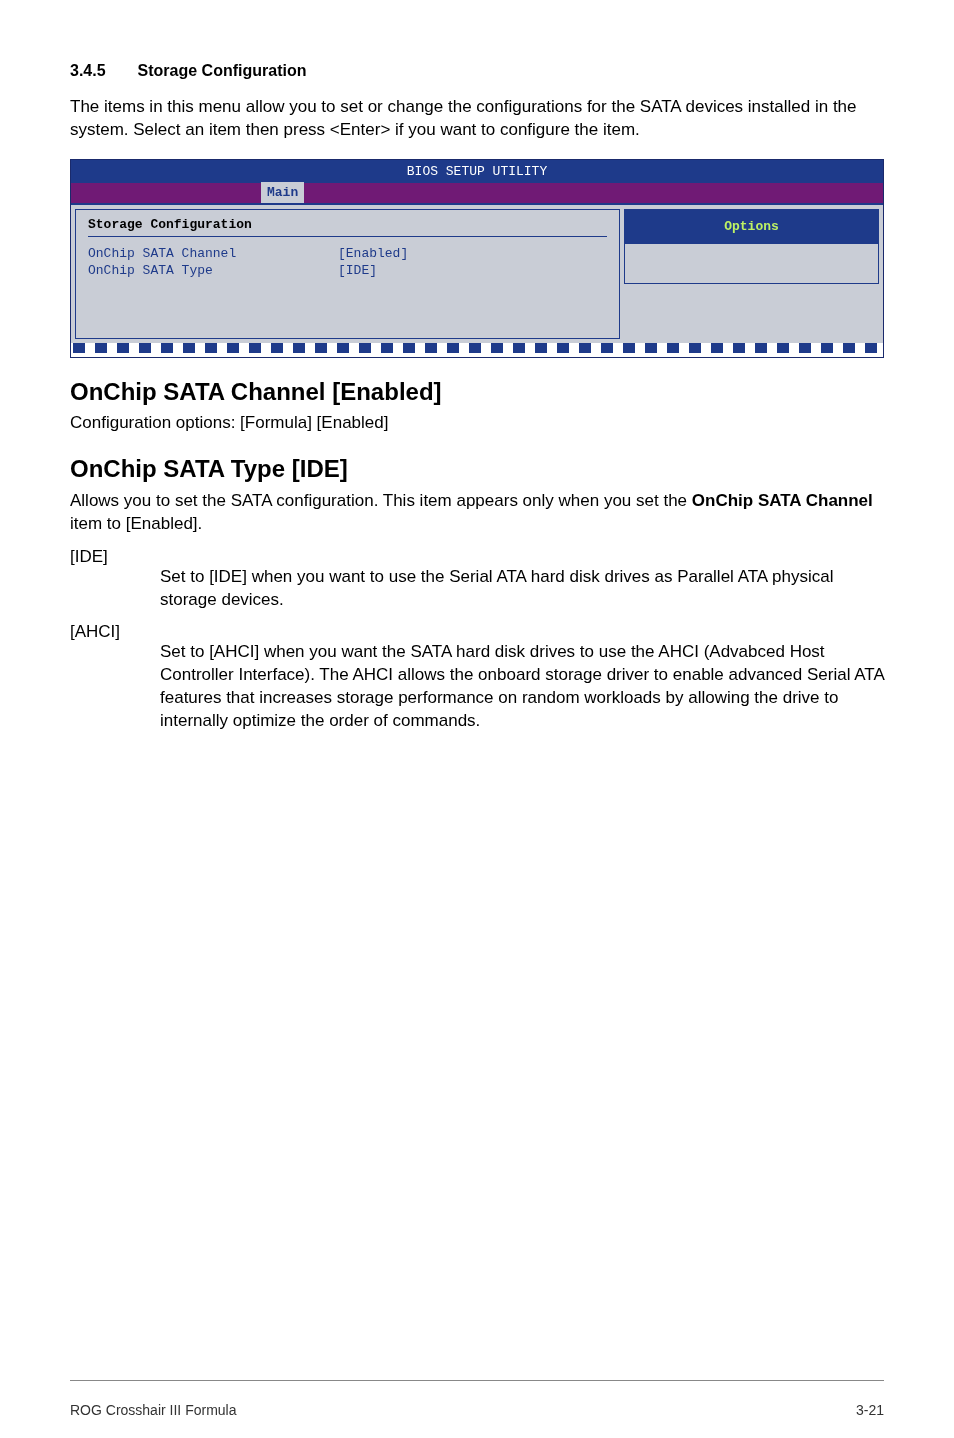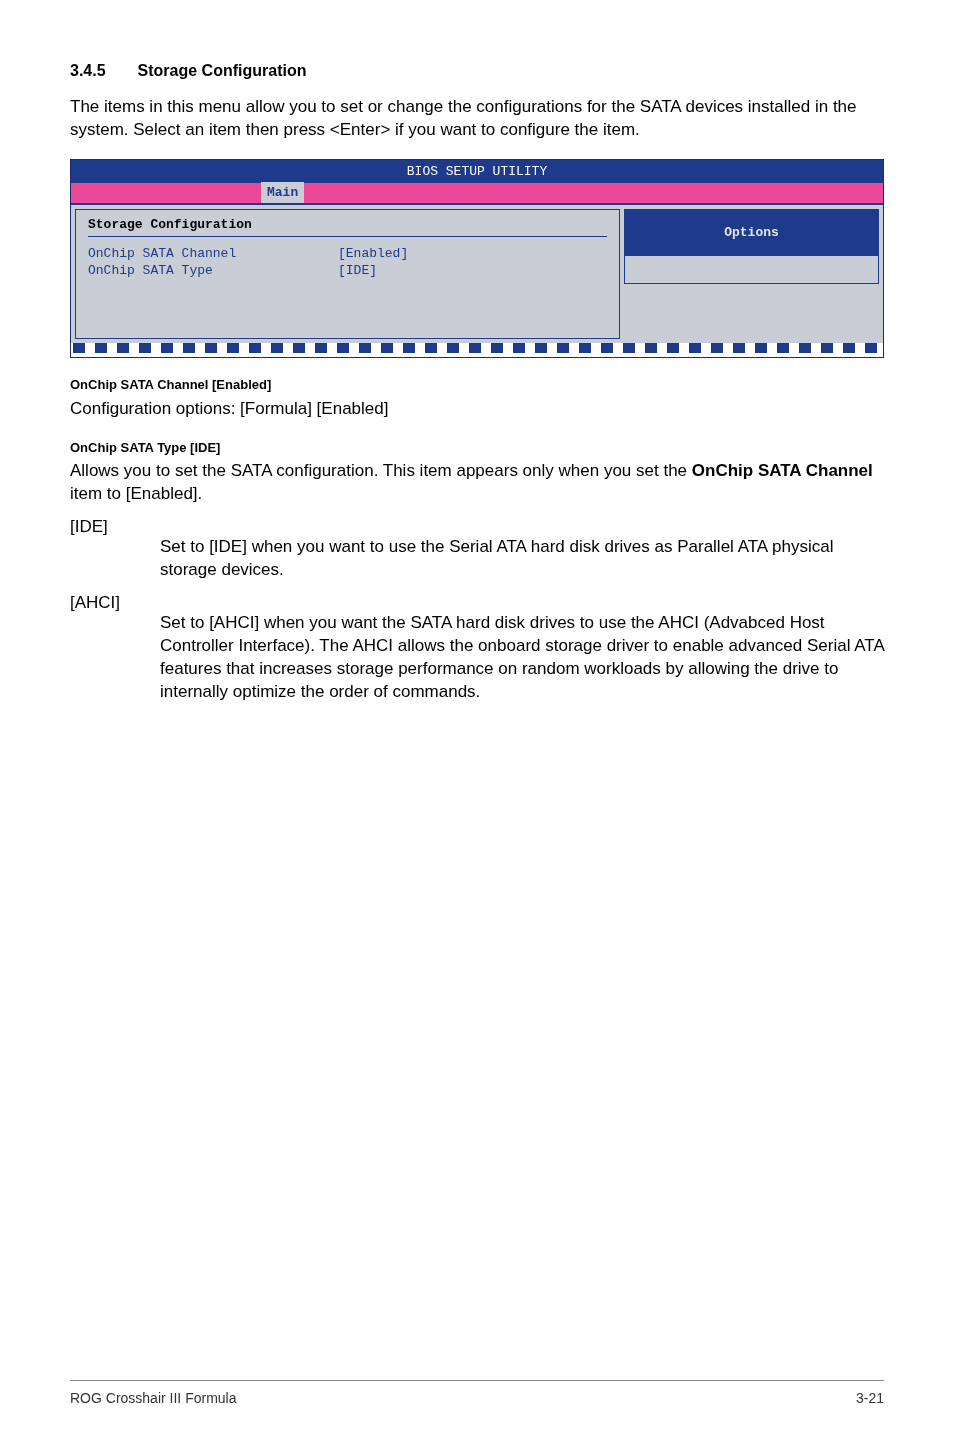--- a/index.html
+++ b/index.html
@@ -12,41 +12,41 @@
     font-size: 17px;
     line-height: 1.35;
   }
   h2.section-title {
     font-size: 16px;
     font-weight: bold;
     margin-bottom: 14px;
   }
   h2.section-title .num { display: inline-block; margin-right: 32px; }
   p.intro { margin-bottom: 18px; }
-  h3.sub { font-size: 13px; font-weight: bold; margin-top: 18px; margin-bottom: 4px; }
+  h3.sub { font-size: 24px; font-weight: bold; margin-top: 18px; margin-bottom: 4px; }
   p.body { margin-bottom: 10px; }
   .opt-list { margin-top: 10px; }
   .opt-row { display: flex; margin-bottom: 10px; }
   .opt-key { width: 90px; flex-shrink: 0; }
   .opt-desc { flex: 1; margin-top: 20px; }
 
   
   .bios-wrap { border: 1px solid #1a2a6c; margin-bottom: 10px; }
   .bios-header {
     background: #1e3a8a;
     color: #fff;
     font-family: "Courier New", monospace;
     font-size: 13px;
     font-weight: normal;
     text-align: center;
     position: relative;
     padding: 3px 0 2px 0;
   }
   .bios-tabrow {
-    background: #ec4899;
+    background: #701a75;
     font-family: "Courier New", monospace;
     font-size: 13px;
     height: 20px;
     position: relative;
   }
   .bios-tab {
     position: absolute;
     left: 190px;
     bottom: 0;
     background: #c9cdd6;
@@ -86,37 +86,37 @@
     color: #1e3a8a;
     font-weight: bold;
   }
   .bios-right-inner {
     border: 1px solid #1e3a8a;
     height: 58%;
     padding: 0;
   }
   .bios-right .opt-header {
     background: #1e3a8a;
-    color: #e5e5e5;
+    color: #bef264;
     text-align: center;
-    padding: 14px 0;
+    padding: 8px 0;
     font-weight: bold;
   }
   .bios-right .opt-body { padding: 6px 10px; }
   .dash-row {
     height: 10px;
     background: repeating-linear-gradient(90deg, #1e3a8a 0 12px, transparent 12px 22px);
     margin: 0 2px 4px 2px;
   }
 
   .footer {
     position: fixed;
-    left: 70px; right: 70px; bottom: 30px;
+    left: 70px; right: 70px; bottom: 18px;
     border-top: 1px solid #888;
-    padding-top: 8px;
+    padding-top: 20px;
     font-size: 14px;
     display: flex;
     justify-content: space-between;
     color: #333;
     width: 814px;
   }
 </style>
 </head>
 <body>
 

